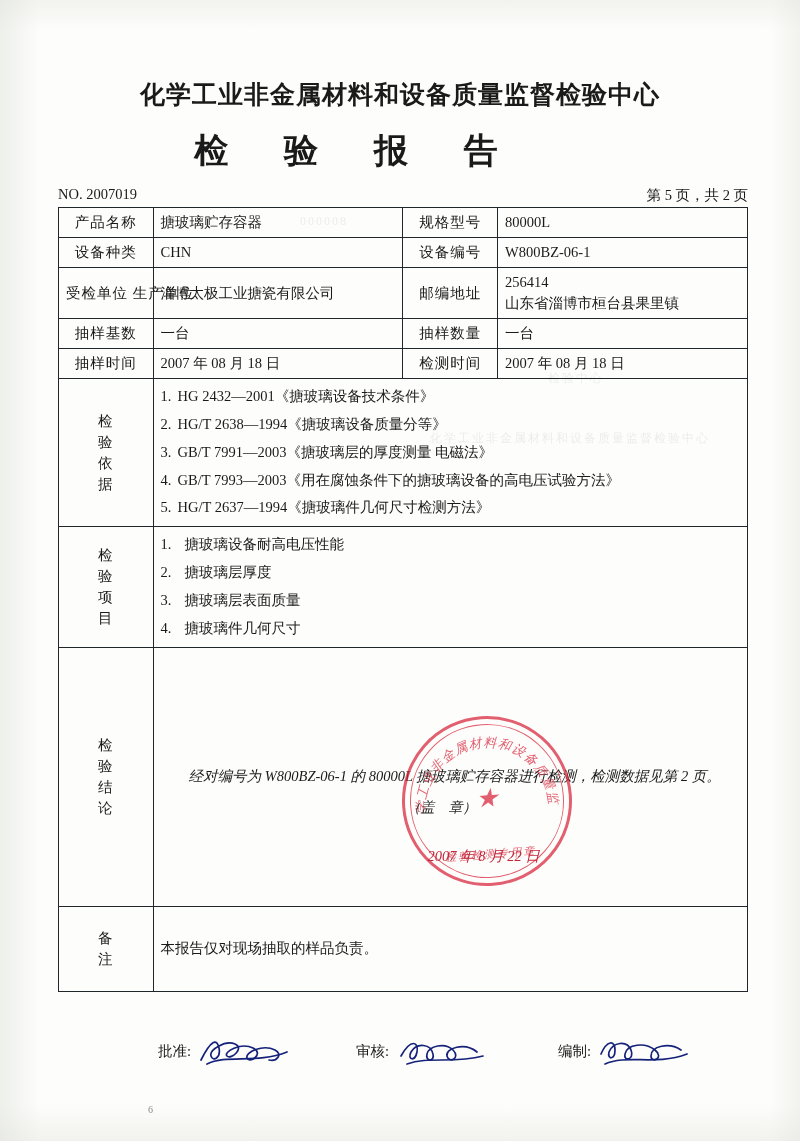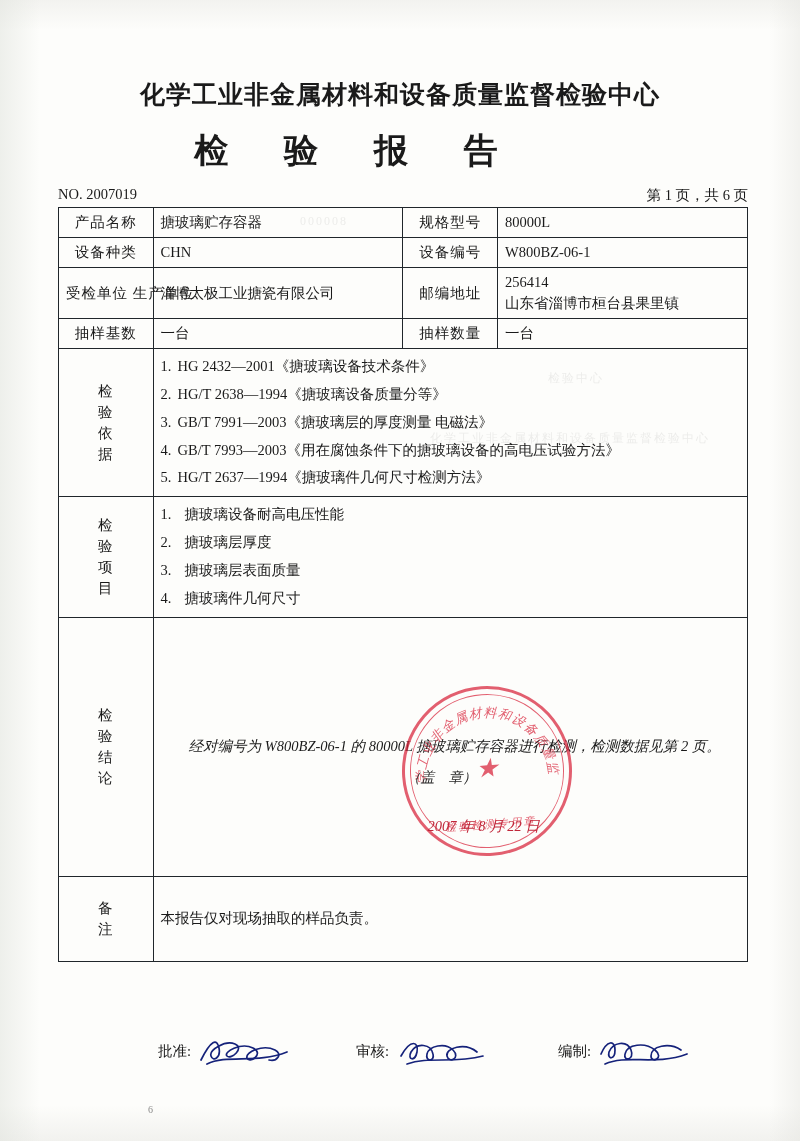--- a/index.html
+++ b/index.html
@@ -256,21 +256,21 @@
 
   <div class="ghost" style="left:300px; top:214px;">000008</div>
   <div class="ghost" style="left:520px; top:370px;margin-left:28px;">检验中心</div>
   <div class="ghost" style="left:430px; top:430px;">化学工业非金属材料和设备质量监督检验中心</div>
 
   <div class="title-main">化学工业非金属材料和设备质量监督检验中心</div>
   <div class="title-sub">检 验 报 告</div>
 
   <div class="meta-row">
     <div class="meta-no">NO. 2007019</div>
-    <div class="meta-pages">第 1 页，共 6 页</div>
+    <div class="meta-pages">第 5 页，共 2 页</div>
   </div>
 
   <table class="report">
     <colgroup>
       <col class="c-lbl1">
         <col class="c-val1">
         <col class="c-lbl2">
         <col class="c-val2">
     </colgroup>
     <tbody>
@@ -296,20 +296,26 @@
         <td class="val">
           <div>256414</div>
           <div>山东省淄博市桓台县果里镇</div>
         </td>
       </tr>
       <tr>
         <td class="lbl">抽样基数</td>
         <td class="val">一台</td>
         <td class="lbl">抽样数量</td>
         <td class="val">一台</td>
+      </tr>
+      <tr>
+        <td class="lbl">抽样时间</td>
+        <td class="val">2007 年 08 月 18 日</td>
+        <td class="lbl">检测时间</td>
+        <td class="val">2007 年 08 月 18 日</td>
       </tr>
 
       <tr>
         <td class="vlabel">
           <span>检</span>
           <span>验</span>
           <span>依</span>
           <span>据</span>
         </td>
         <td class="blk" colspan="3">

